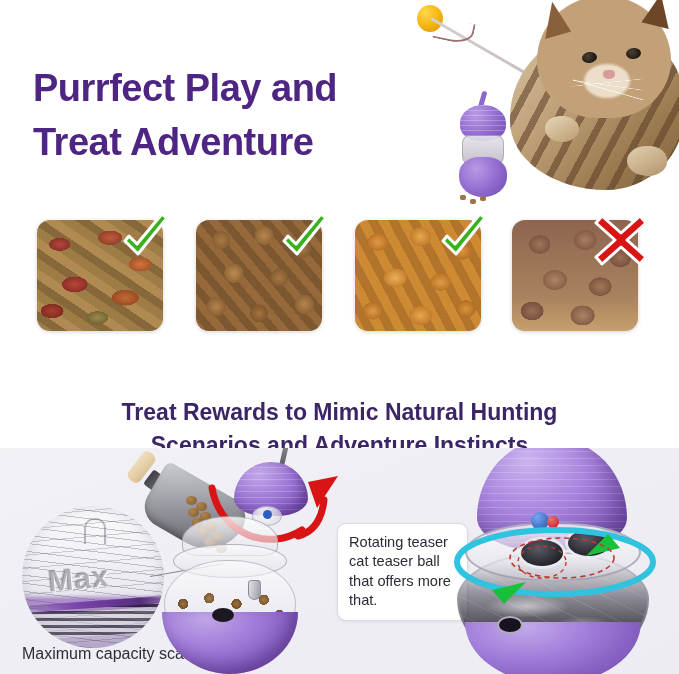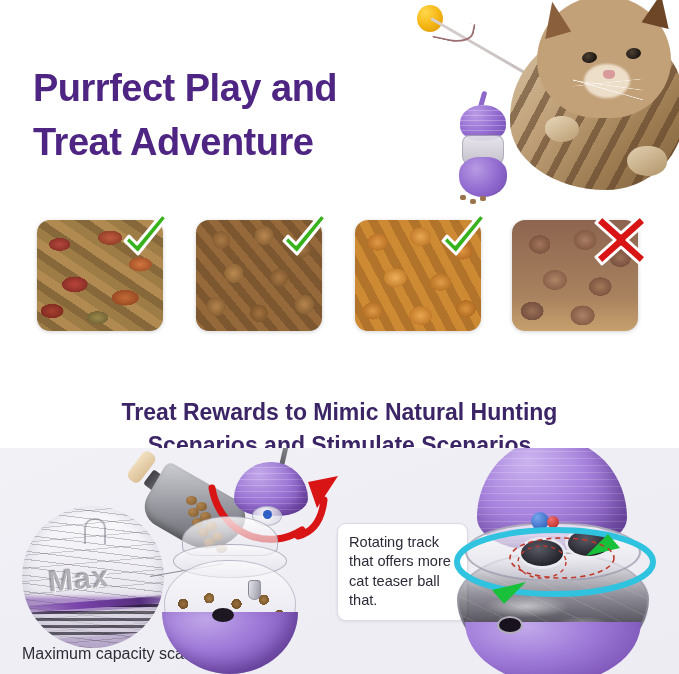--- a/index.html
+++ b/index.html
@@ -670,21 +670,21 @@
           <svg viewBox="0 0 62 62">
             <path d="M12 8 L31 25 L50 8 L56 15 L37 32 L56 49 L50 56 L31 39 L12 56 L6 49 L25 32 L6 15 Z" fill="#D81414" stroke="#ffffff" stroke-width="3" stroke-linejoin="round"></path>
           </svg>
         </div>
       </div>
 
     </div>
 
     <div class="subhead">
       <span class="ln">Treat Rewards to Mimic Natural Hunting</span>
-      <span class="ln">Scenarios and Stimulate Scenarios</span>
+      <span class="ln">Scenarios and Adventure Instincts</span>
     </div>
 
   </div>
 
   <div class="bottom-section">
 
     <div class="magnifier">
       <div class="handleglyph"></div>
       <div class="purple-band"></div>
       <div class="dark-band"></div>
@@ -727,23 +727,23 @@
       <div class="collar"></div>
       <div class="glass">
         <div class="kibfill"></div>
       </div>
       <div class="bell"></div>
       <div class="purplebase"></div>
       <div class="hole"></div>
     </div>
 
     <div class="callout">
-      <div>Rotating track</div>
+      <div>Rotating teaser</div>
+      <div>cat teaser ball</div>
       <div>that offers more</div>
-      <div>cat teaser ball</div>
       <div>that.</div>
     </div>
 
     <div class="product-cut">
       <div class="dome"></div>
       <div class="lowerglass"></div>
       <div class="ring"></div>
       <div class="trackhole-a"></div>
       <div class="trackhole-b"></div>
       <div class="blueball"></div>

